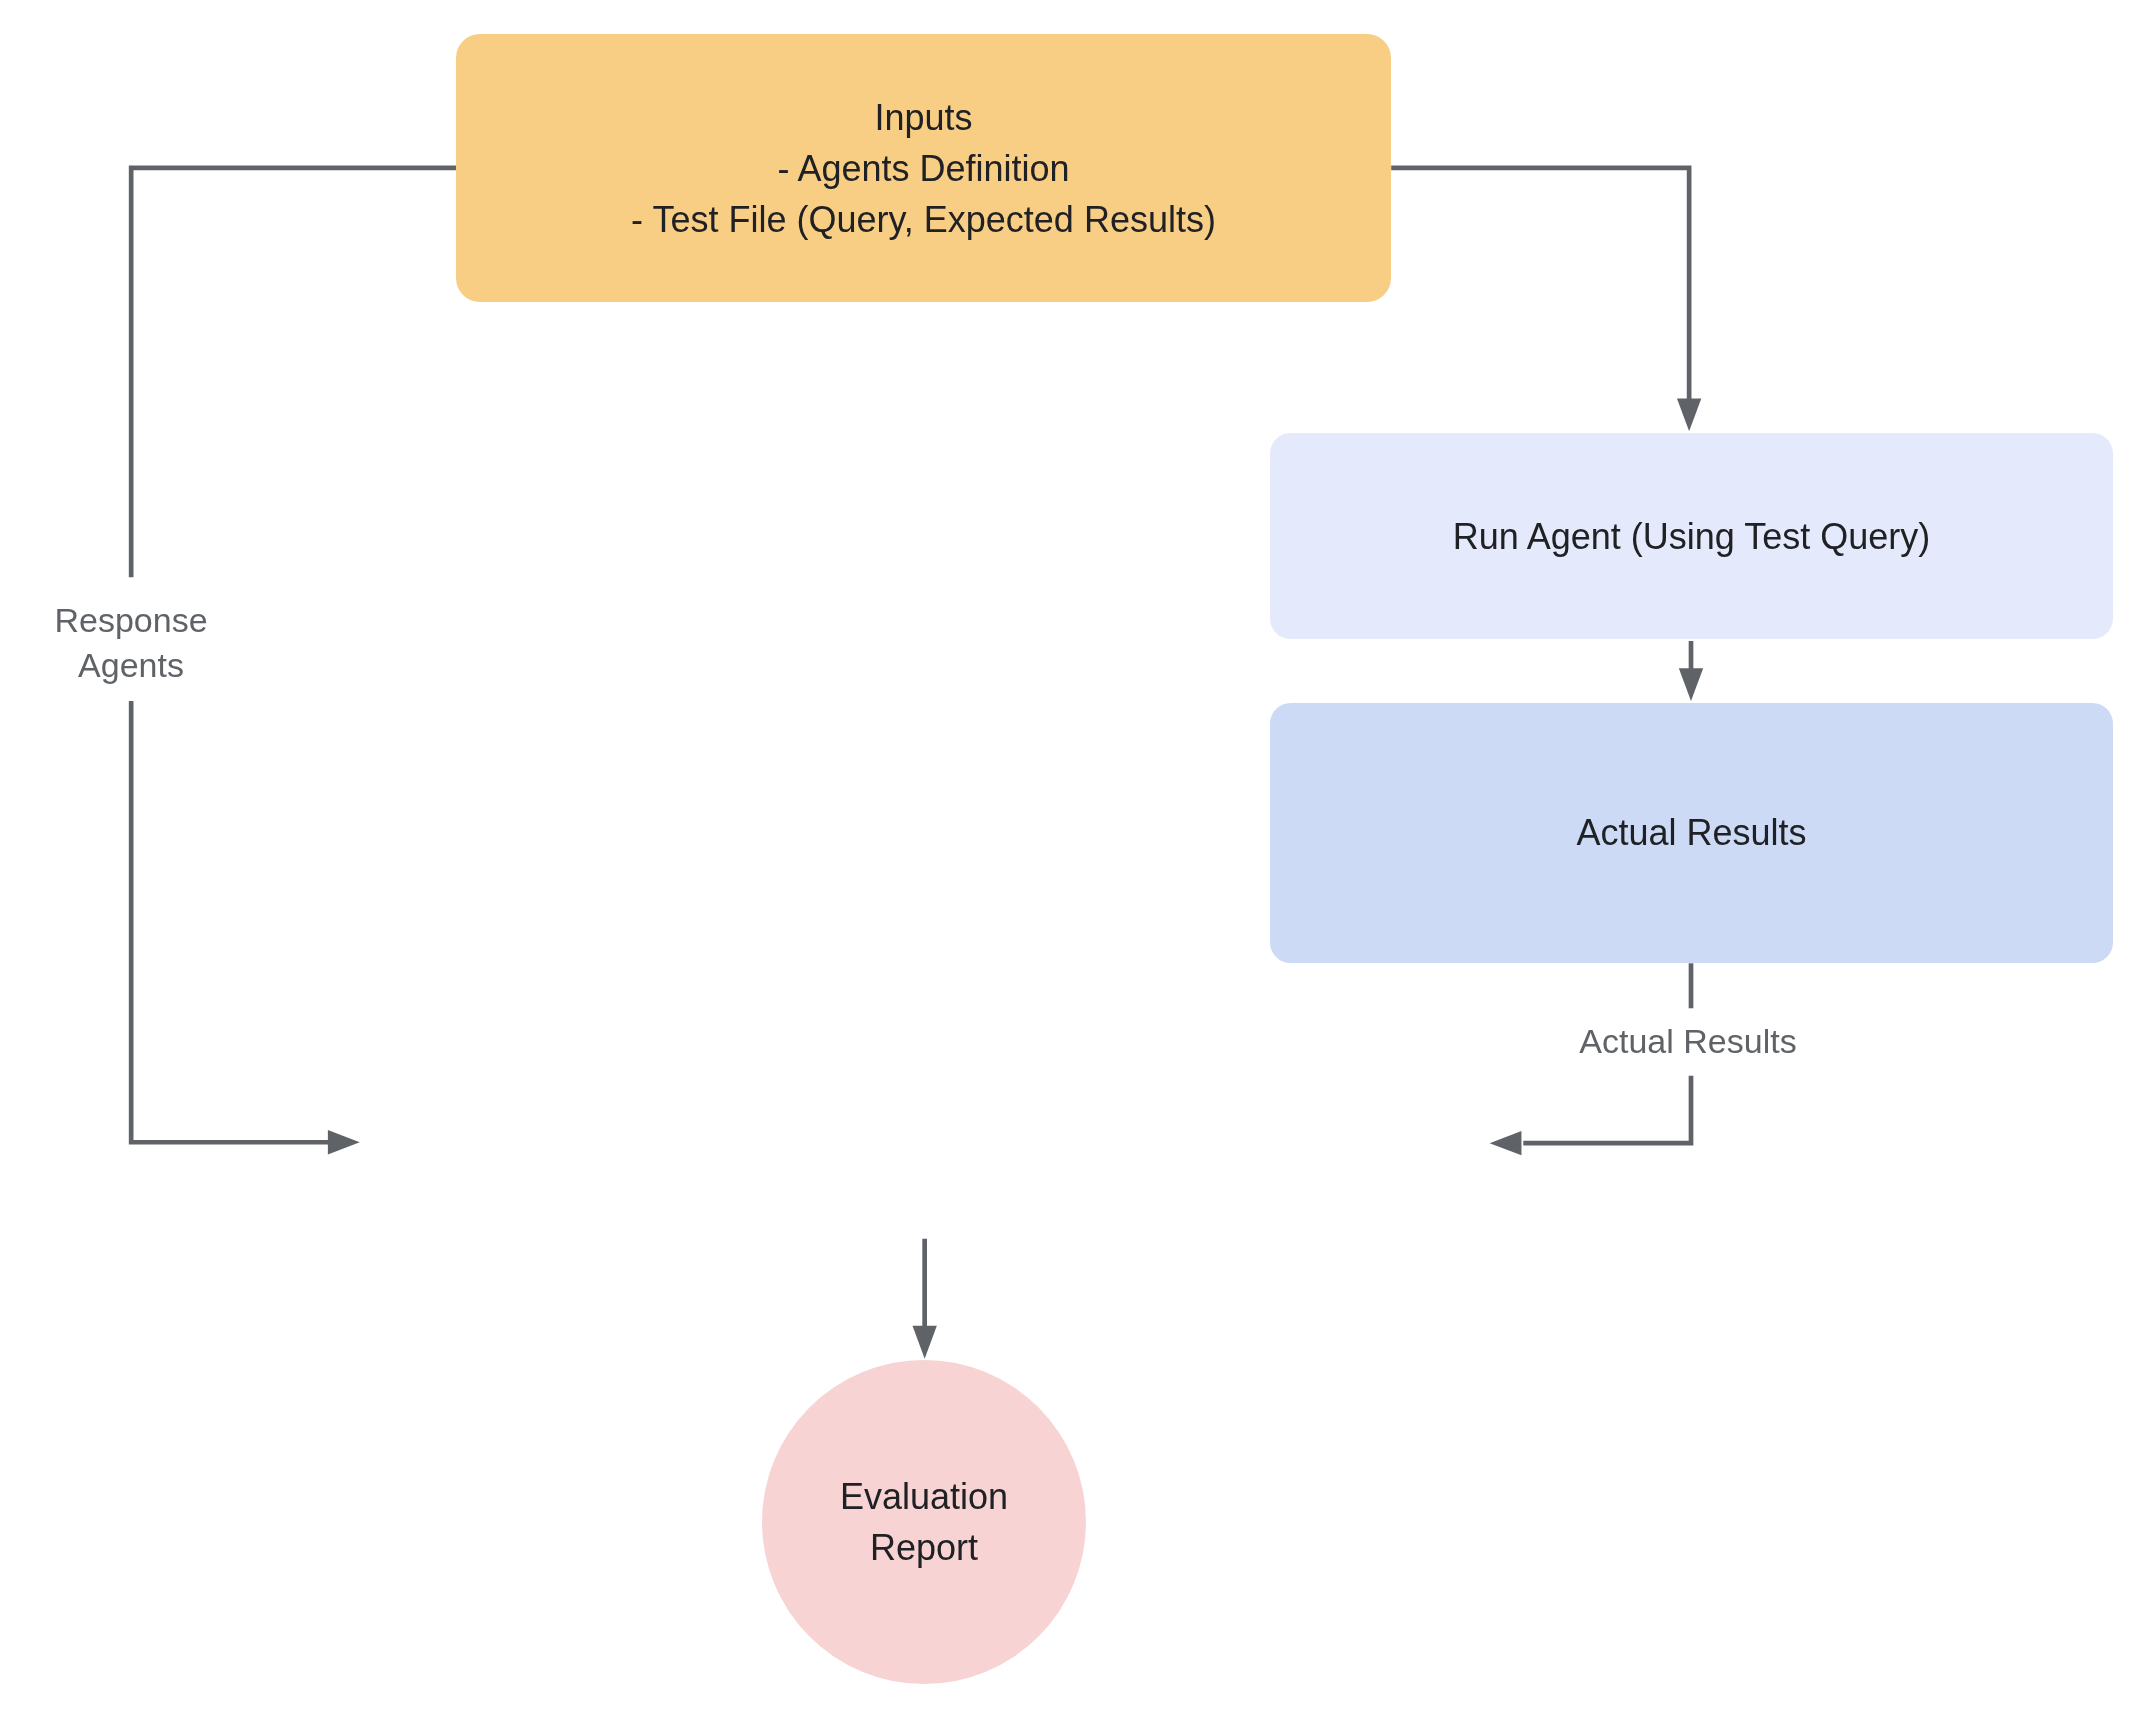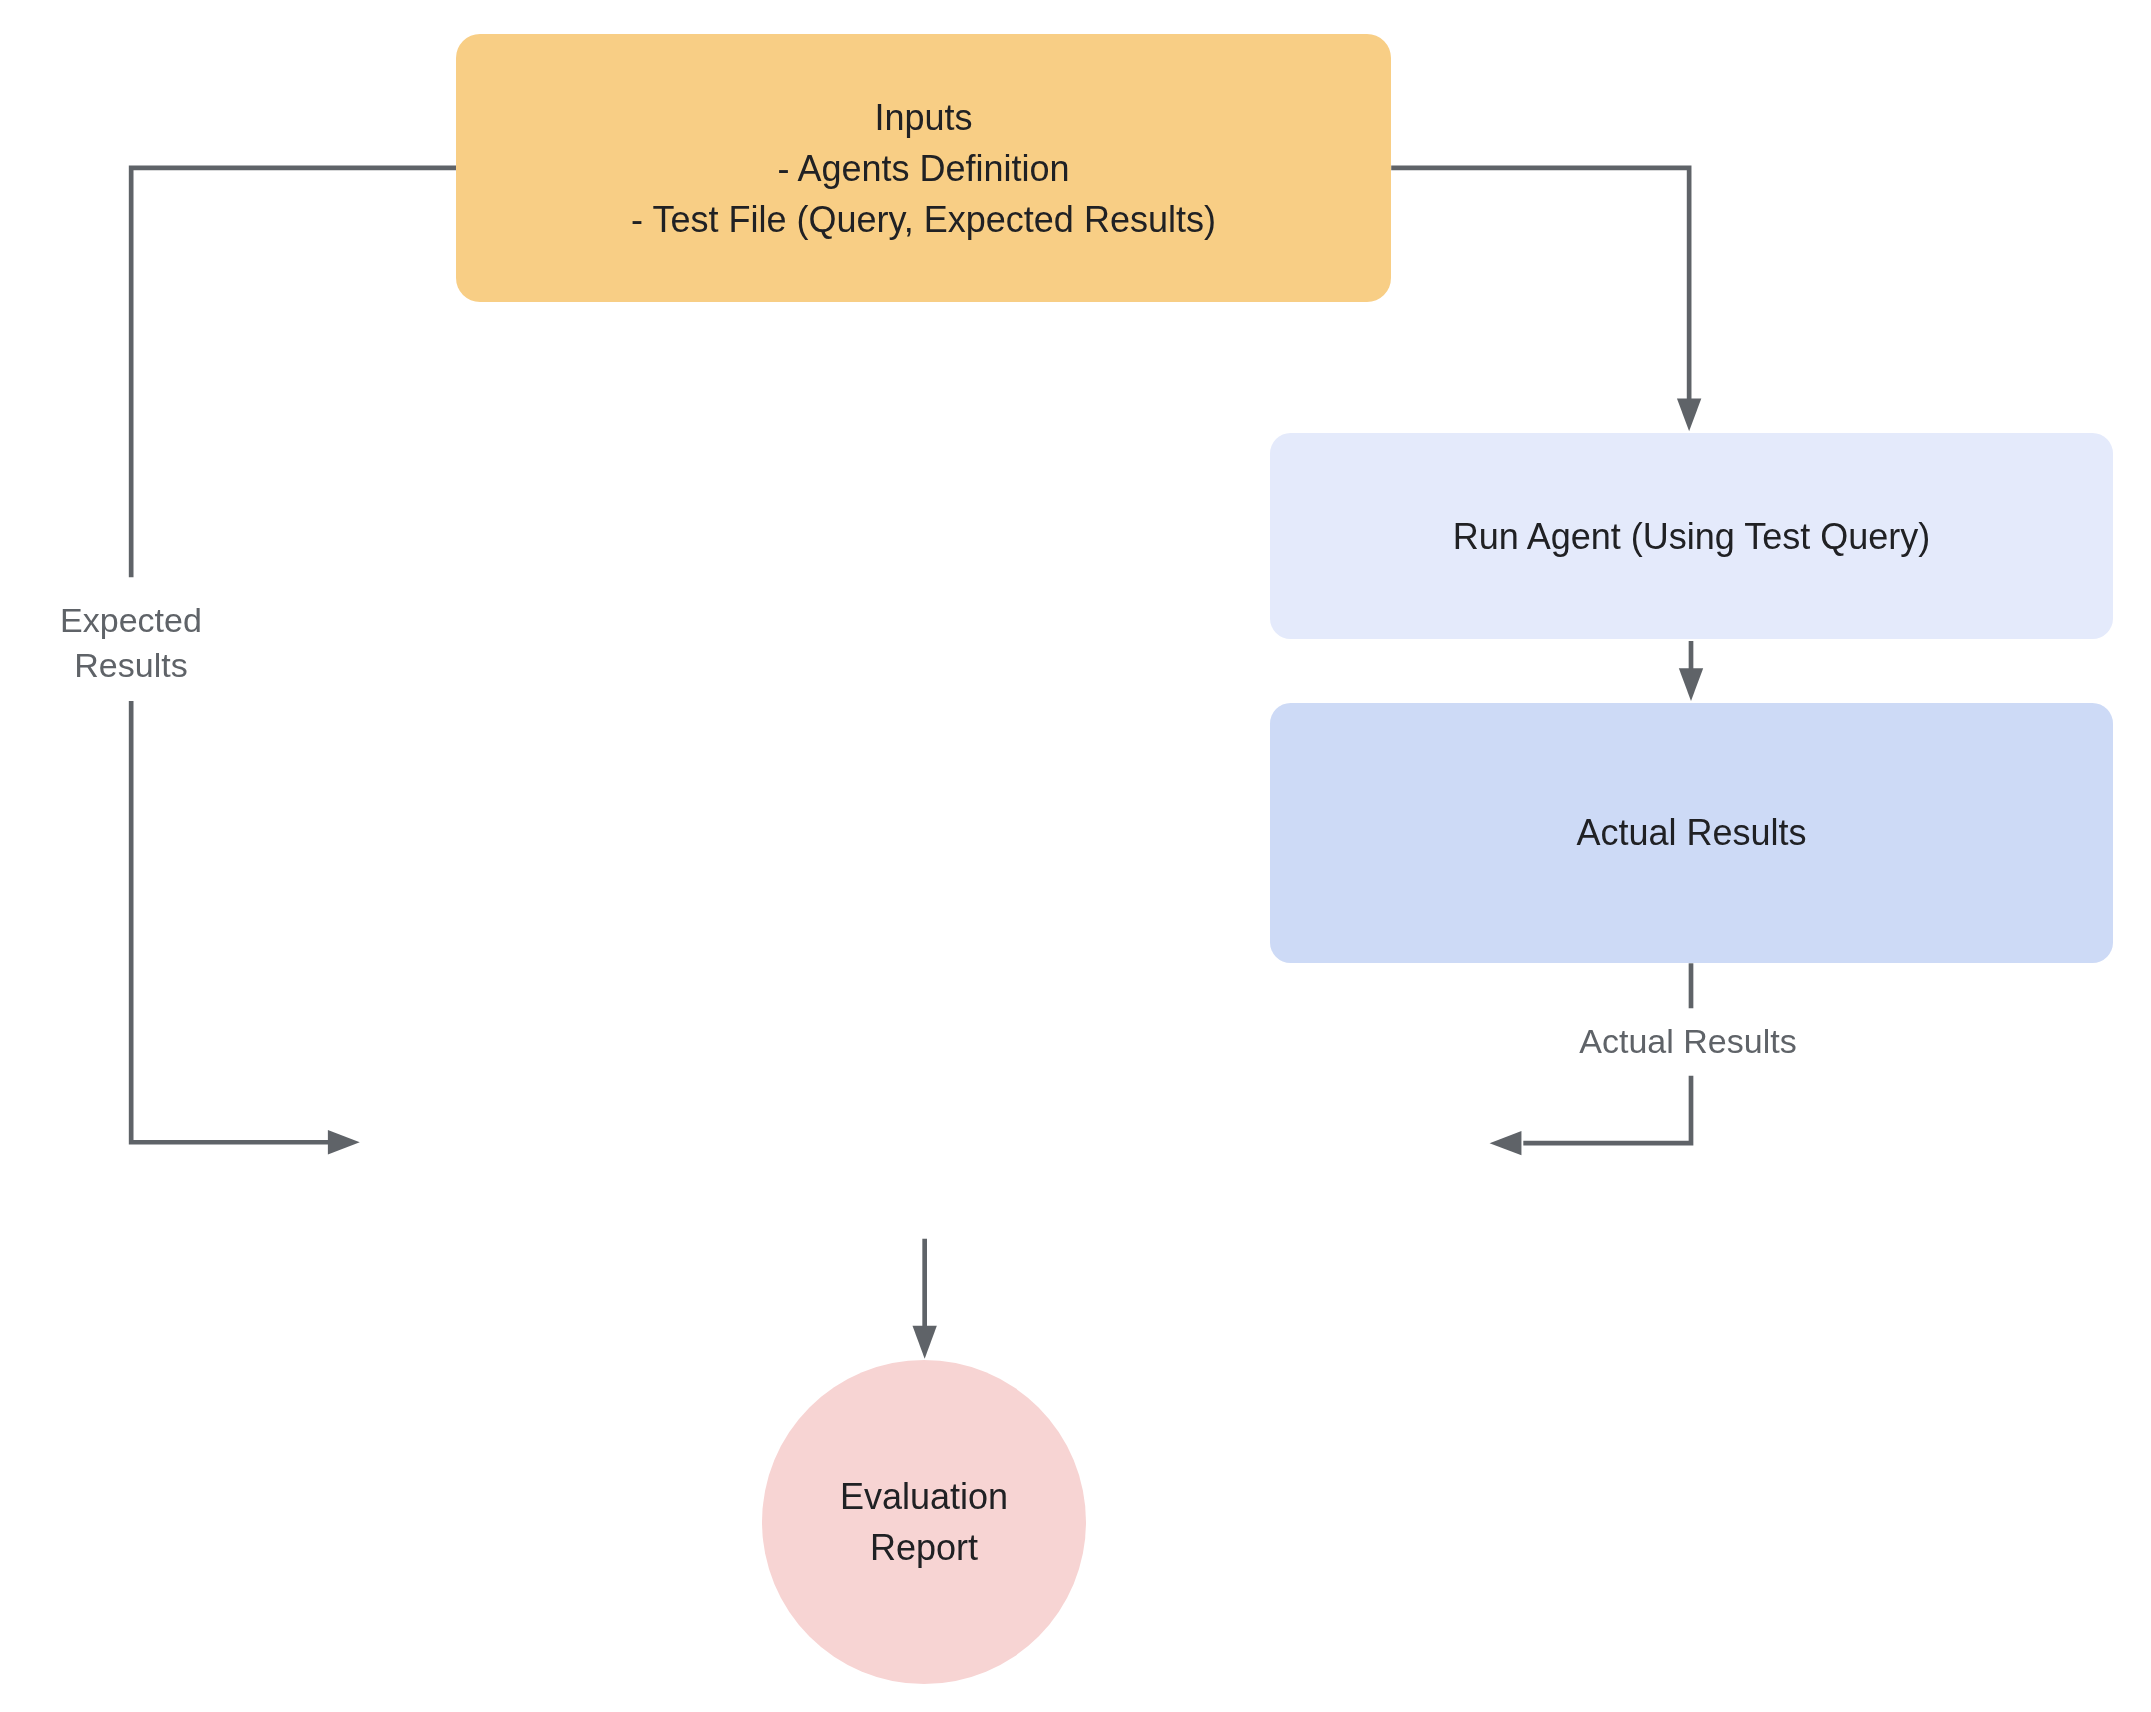--- a/index.html
+++ b/index.html
@@ -124,20 +124,20 @@
     <div>Actual Results</div>
   </div>
 
 
   <div class="node node-evaluation">
     <div>Evaluation</div>
     <div>Report</div>
   </div>
 
   <div class="edge-label edge-label-expected">
-    <div>Expected</div>
-    <div>Results</div>
+    <div>Response</div>
+    <div>Agents</div>
   </div>
 
   <div class="edge-label edge-label-actual">Actual Results</div>
 
 </div>
 
 
 </body></html>

